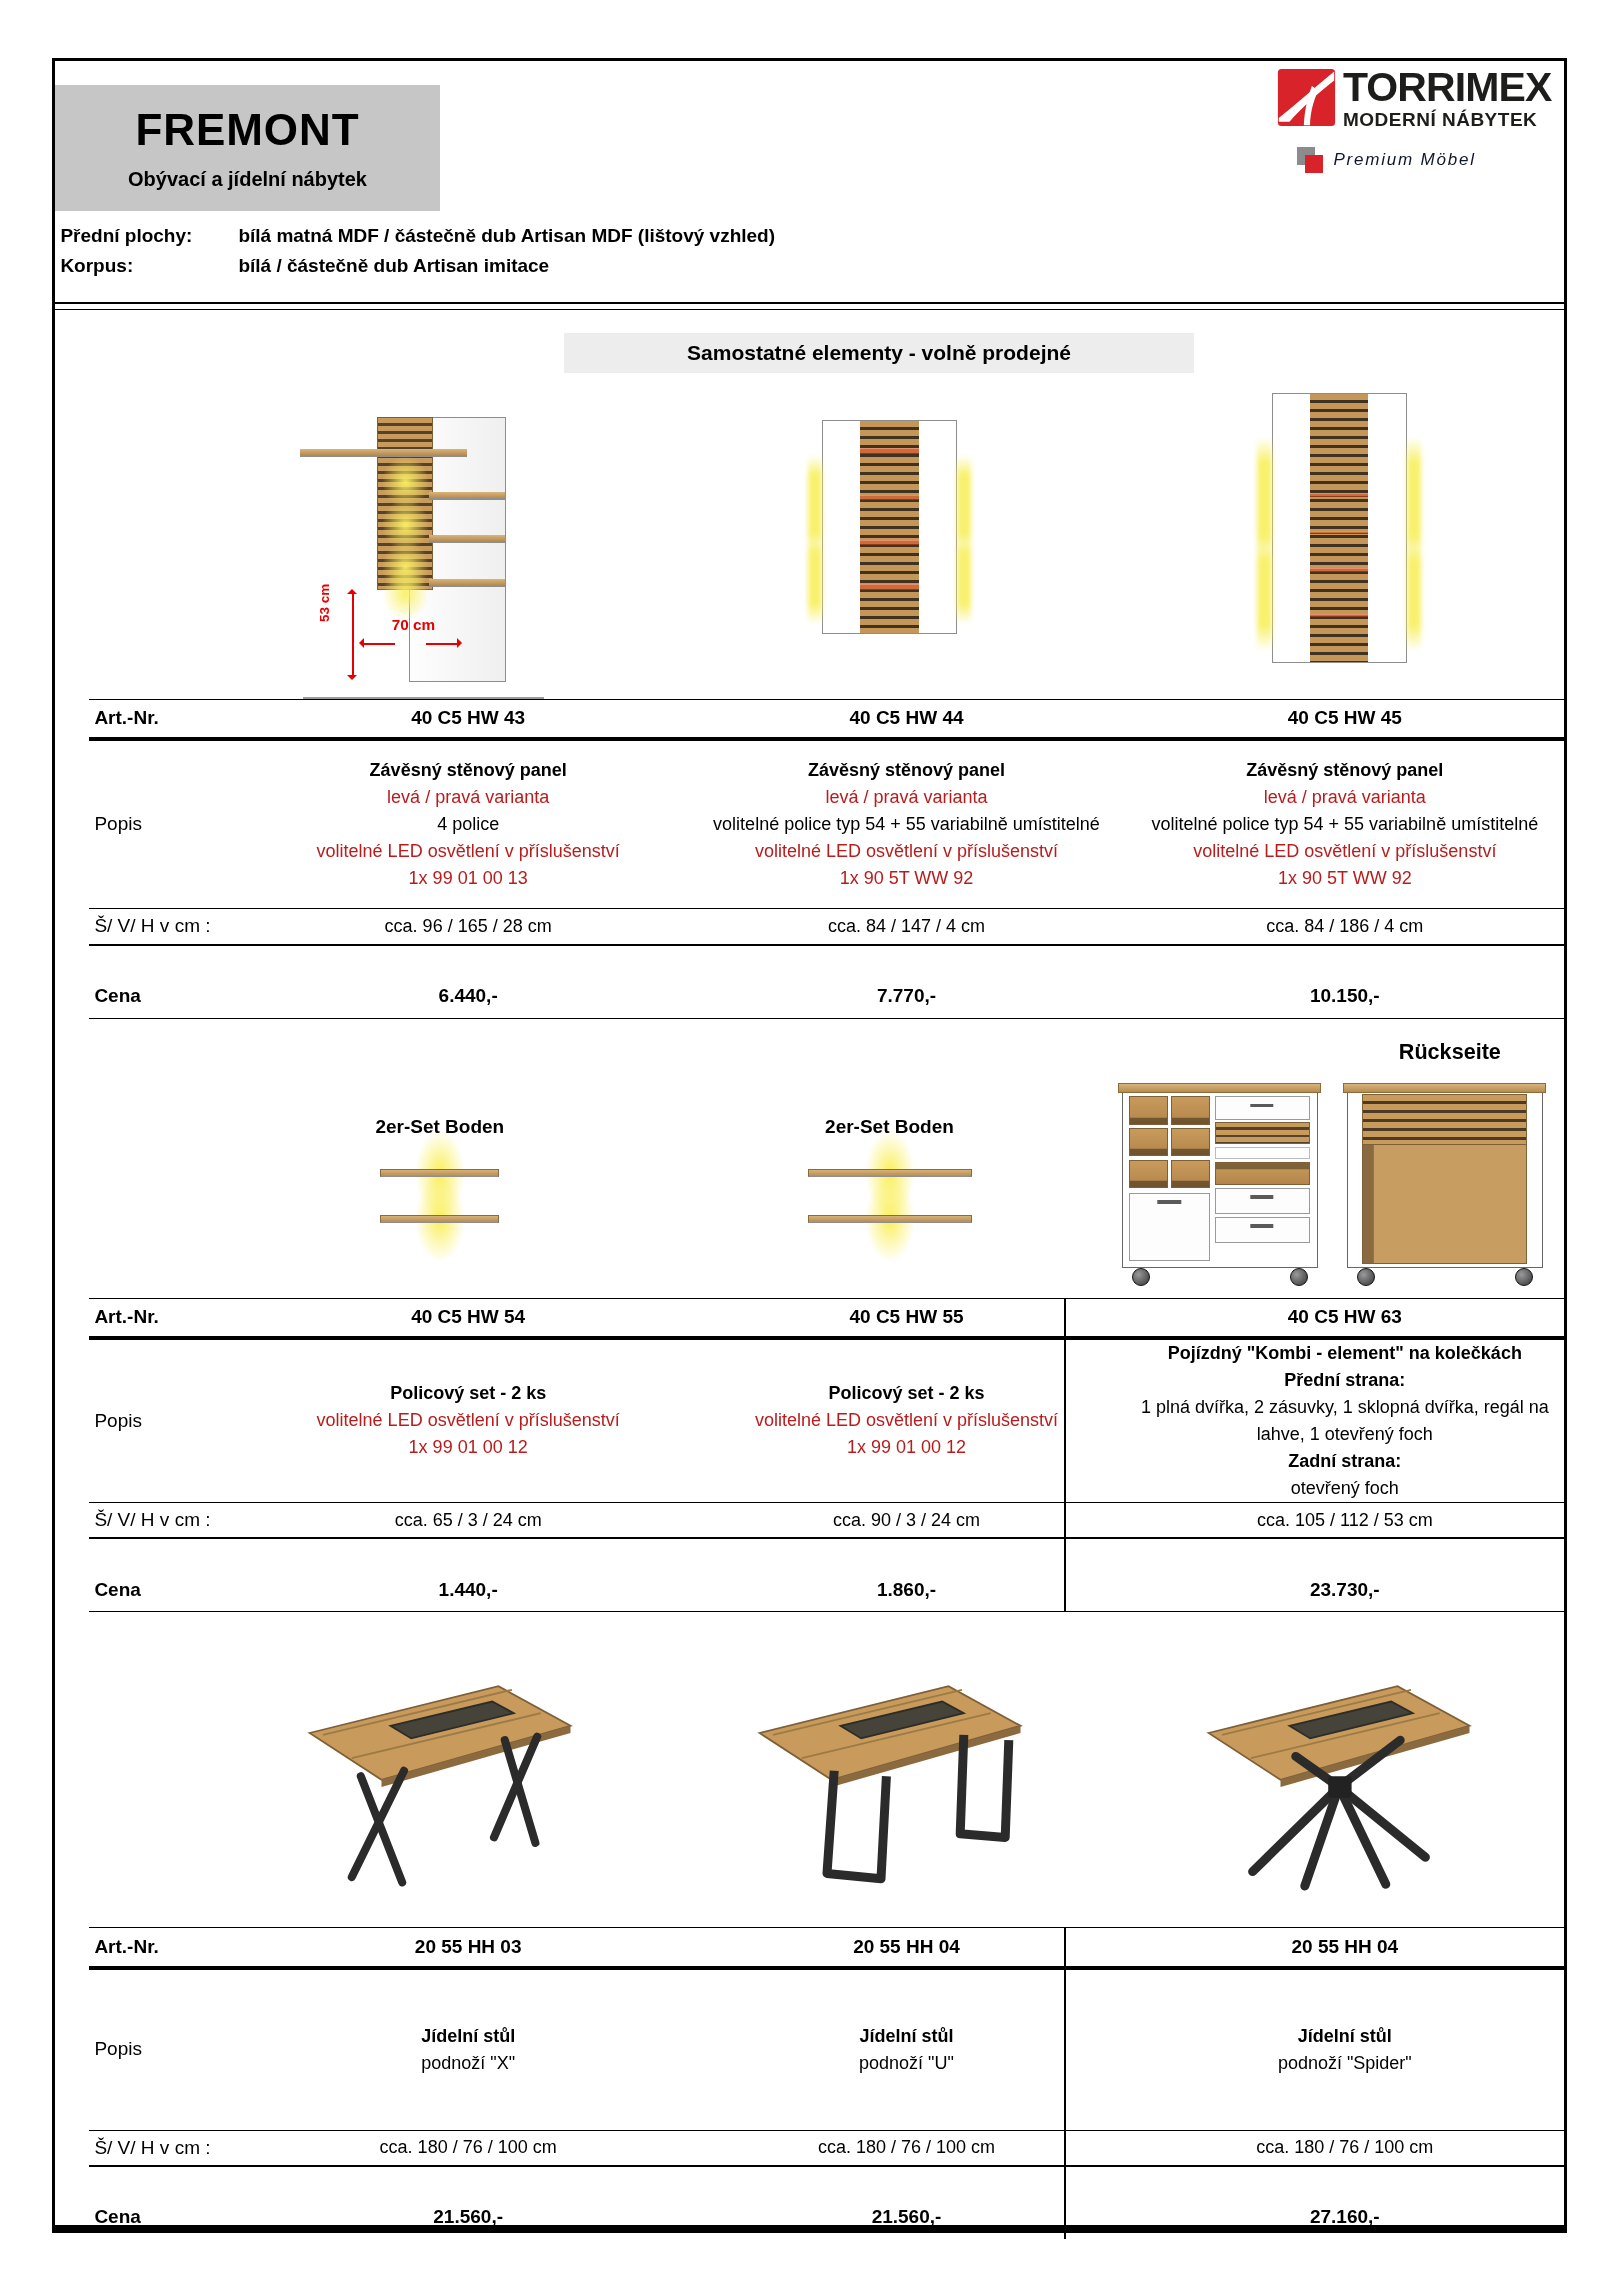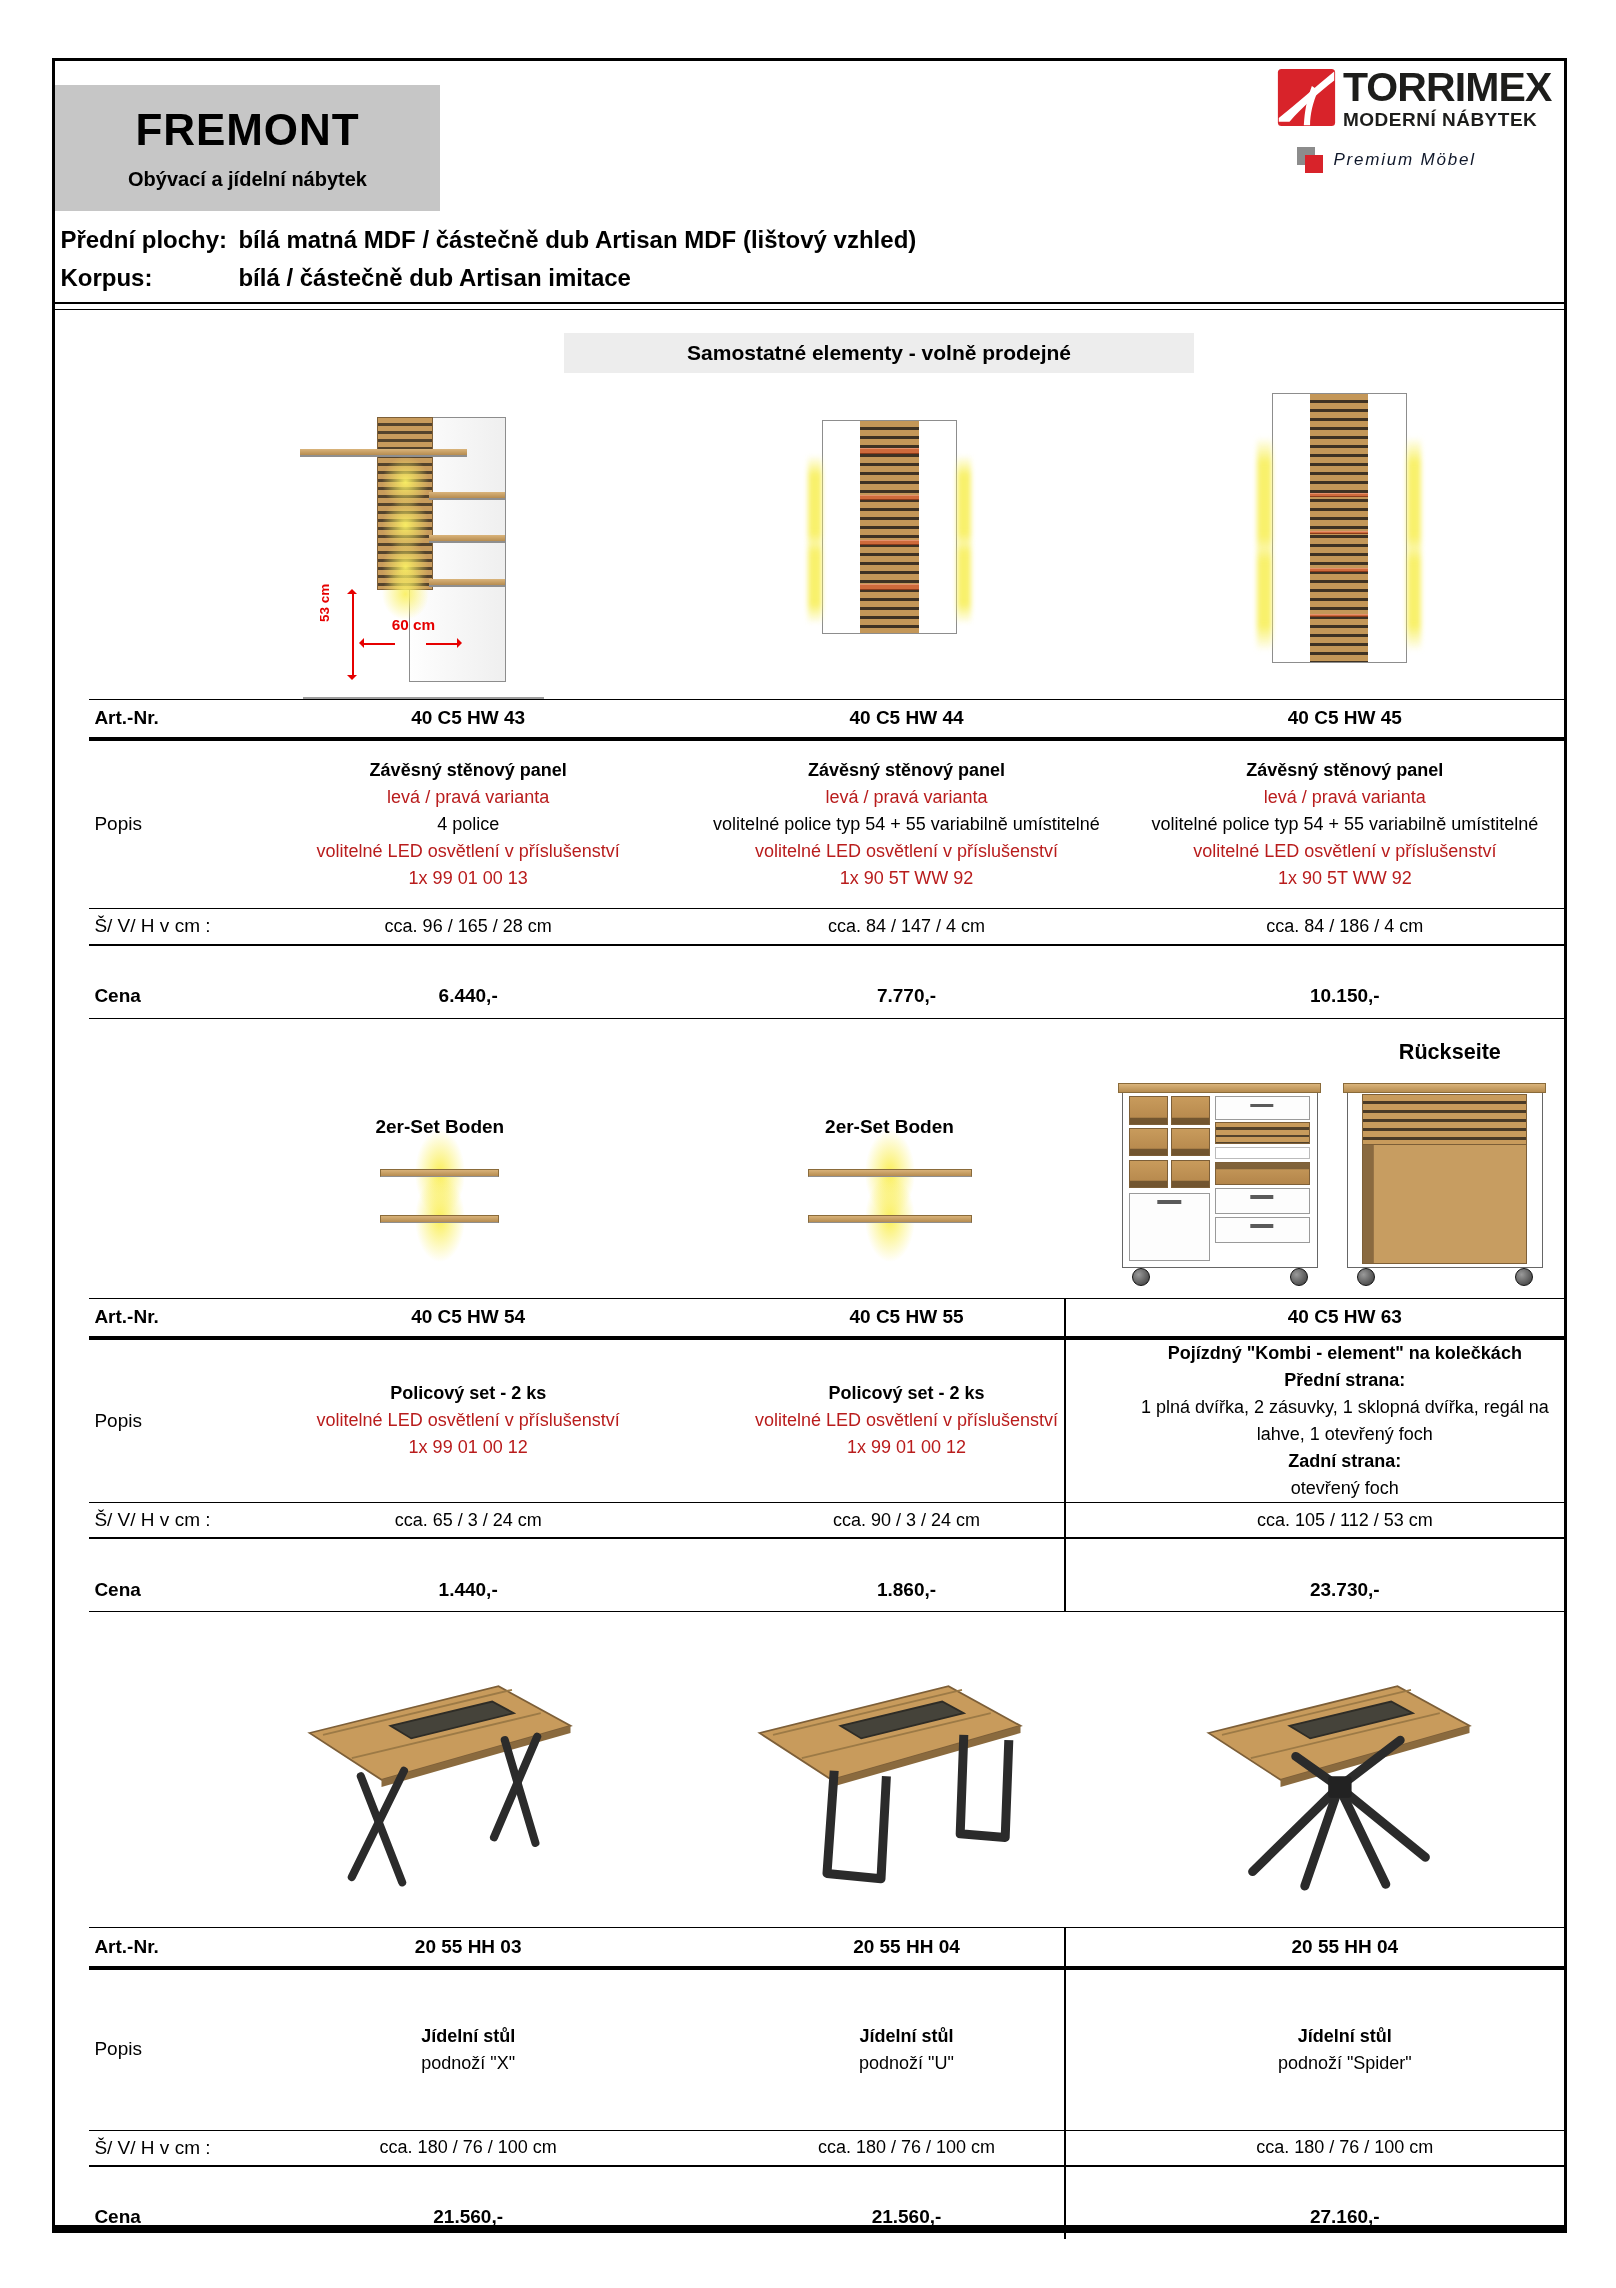--- a/index.html
+++ b/index.html
@@ -16,21 +16,21 @@
   .logo-row{display:flex;justify-content:flex-end;align-items:flex-start;gap:7.2px;}
   .logo-mark{width:59px;height:59px;flex:0 0 auto;}
   .logo-txt{text-align:left;}
   .logo-txt .brand{font-size:41px;font-weight:900;letter-spacing:-0.9px;line-height:.95;color:#1d1d1b;}
   .logo-txt .tagline{font-size:19px;font-weight:bold;letter-spacing:0.5px;color:#1d1d1b;margin-top:1.8px;}
   .premium{display:flex;align-items:center;gap:9px;margin:16px 0 0 70px;}
   .pm-mark{position:relative;width:27px;height:27px;flex:0 0 auto;}
   .pm-mark .g{position:absolute;left:0;top:0;width:18px;height:18px;background:#8c8c8c;}
   .pm-mark .r{position:absolute;left:7.2px;top:8px;width:18px;height:18px;background:#d8232a;}
   .premium .pm-txt{font-size:17px;color:#0f172a;letter-spacing:1.8px;font-style:italic;}
-  .specs{position:absolute;left:5.4px;top:160px;font-size:24px;font-weight:bold;line-height:1.6;}
+  .specs{position:absolute;left:5.4px;top:160px;font-size:19px;font-weight:bold;line-height:1.6;}
   .spec-row{display:flex;}
   .spec-label{width:178px;}
   .header-sep{height:4.5px;border-top:2.7px solid #000;border-bottom:1.8px solid #000;}
 
   
   .section-bar{margin:23.4px 0 0 509px;width:630px;height:40px;background:#ededed;
                display:flex;align-items:center;justify-content:center;
                font-size:21px;font-weight:bold;}
 
   
@@ -188,21 +188,21 @@
           <div class="glowd" style="left:50px;top:43px;" data-interactable="false"></div>
           <div class="glowd" style="left:50px;top:86px;" data-interactable="false"></div>
           <div class="glowd" style="left:50px;top:128px;" data-interactable="false"></div>
           <div class="glowd" style="left:50px;top:155px;" data-interactable="false"></div>
           <div class="sh" style="left:-31.5px;top:36px;width:167px;" data-interactable="false"></div>
           <div class="sh" style="left:97px;top:79px;width:76px;" data-interactable="false"></div>
           <div class="sh" style="left:97px;top:122px;width:76px;" data-interactable="false"></div>
           <div class="sh" style="left:97px;top:166px;width:76px;" data-interactable="false"></div>
           <div class="dimv" data-interactable="false"></div>
           <div class="dimv-label" data-interactable="false">53 cm</div>
-          <div class="dimh-label" data-interactable="false">60 cm</div>
+          <div class="dimh-label" data-interactable="false">70 cm</div>
           <div class="arrh l" data-interactable="false"></div>
           <div class="arrh rr" data-interactable="false"></div>
           <div class="baseline43" data-interactable="false"></div>
         </div>
       </div>
 
       <div class="imgcell" data-interactable="false">
         <div class="panelv draw44">
           <div class="pv-glow gl" data-interactable="false"></div>
           <div class="pv-glow gr" data-interactable="false"></div>

